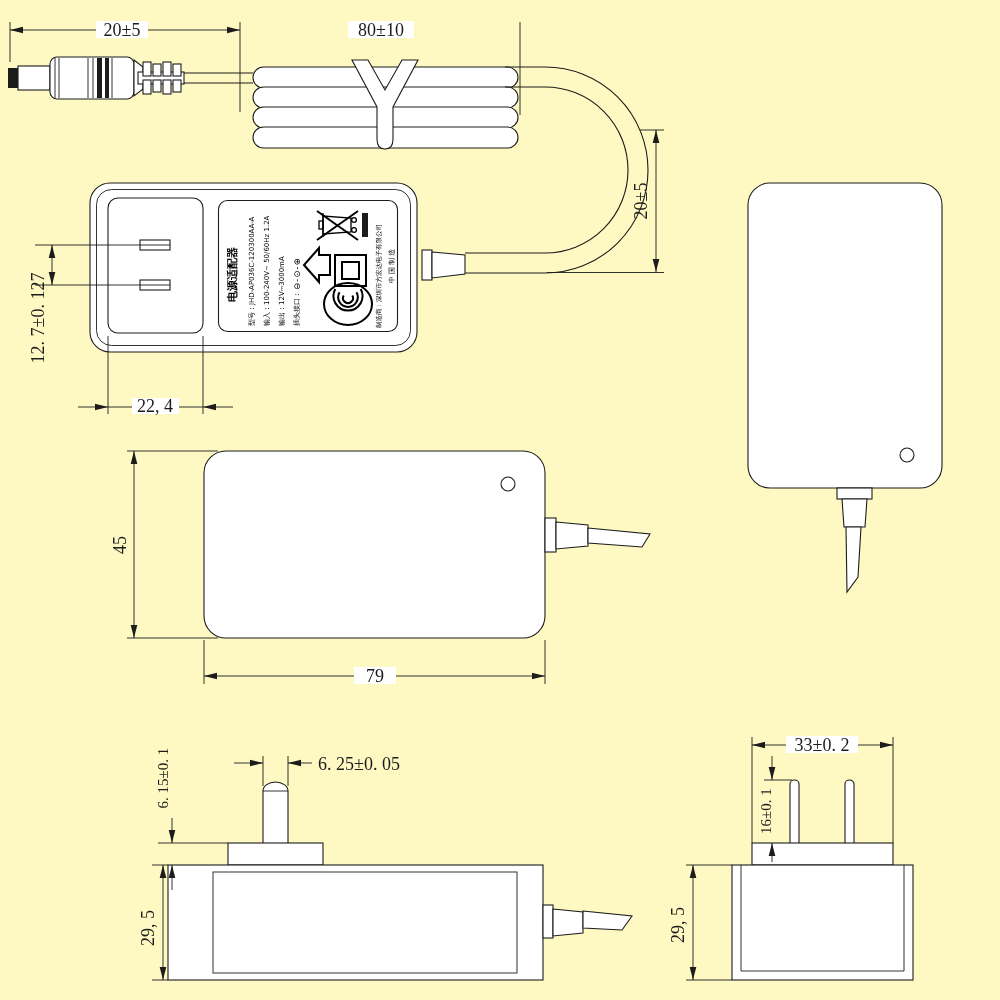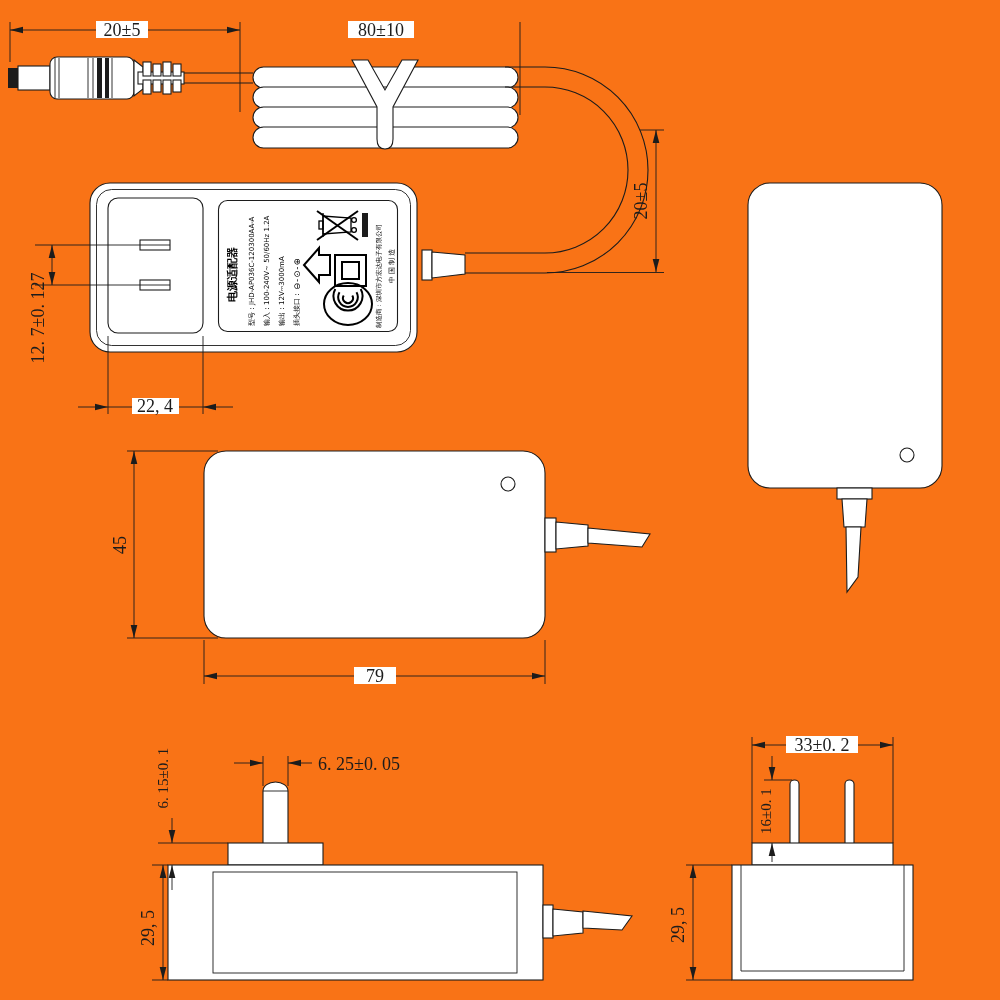--- a/index.html
+++ b/index.html
@@ -1,16 +1,16 @@
 <!DOCTYPE html>
 <html><head>
 <meta charset="utf-8">
 <style>
   html,body{margin:0;padding:0;background:#ffffff;}
-  .page{width:1000px;height:1000px;position:relative;background:#f97316;overflow:hidden;}
+  .page{width:1000px;height:1000px;position:relative;background:#fef9c3;overflow:hidden;}
   svg{display:block;}
   .ln{fill:none;stroke:#1c1c1c;stroke-width:1.1;}
   .lnW{fill:#ffffff;stroke:#1c1c1c;stroke-width:1.1;}
   .thin{stroke-width:0.9;}
   .dim{fill:none;stroke:#1c1c1c;stroke-width:0.9;}
   .blk{fill:#1c1c1c;stroke:none;}
   .dimtxt{font-family:"Liberation Serif","DejaVu Serif",serif;font-size:18px;fill:#1c1c1c;}
   .dimtxt-s{font-family:"Liberation Serif","DejaVu Serif",serif;font-size:15px;fill:#1c1c1c;}
   .lbl-title{font-family:"DejaVu Sans",sans-serif;font-size:11px;font-weight:600;fill:#000;}
   .lbl-line{font-family:"DejaVu Sans",sans-serif;font-size:7px;fill:#000;}

